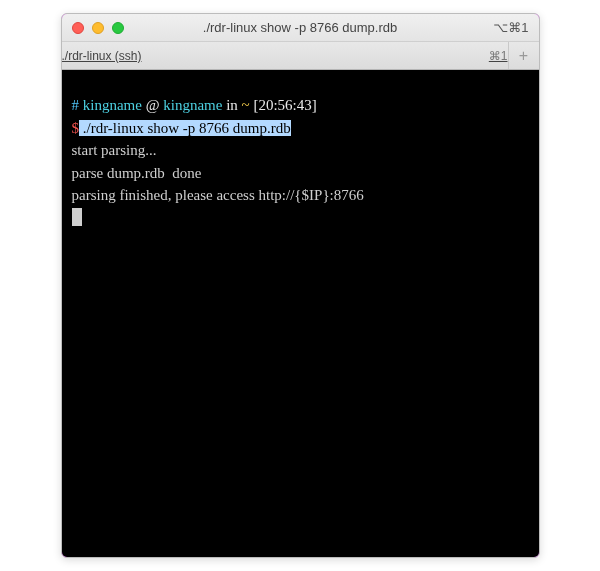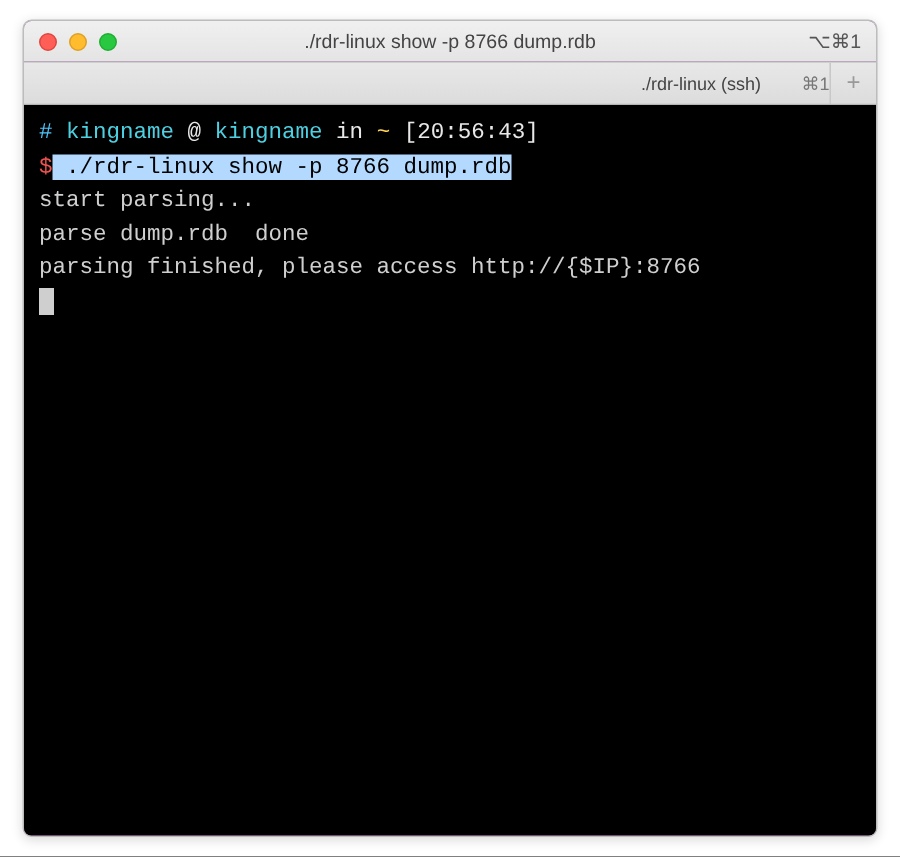--- a/index.html
+++ b/index.html
@@ -8,24 +8,24 @@
       box-sizing: border-box;
     }
     body {
       font-family: -apple-system, BlinkMacSystemFont, "Helvetica Neue", sans-serif;
       background: #fff;
       width: 600px;
       height: 571px;
       overflow: hidden;
     }
     .window {
-      width: 570px;
+      width: 479px;
       height: 545px;
       margin: 13px auto;
-      background: #701a75;
+      background: #d946ef;
       border: 1px solid #bcbcbc;
       border-radius: 6px;
       overflow: hidden;
       box-shadow: 0 2px 8px rgba(0,0,0,0.15);
     }
     .titlebar {
       height: 28px;
       background: linear-gradient(to bottom, #f0f0f0, #e4e4e4);
       border-bottom: 1px solid #cfcfcf;
       display: flex;
@@ -65,26 +65,27 @@
     .tabbar {
       height: 28px;
       display: flex;
       background: #ddd;
       border-bottom: 1px solid #b5b5b5;
     }
     .tab {
       flex: 1;
       display: flex;
       align-items: center;
-      justify-content: flex-end;
+      justify-content: space-between;
       font-size: 12px;
       color: #444;
       border-right: 1px solid #c8c8c8;
       gap: 27px;
       cursor: pointer;
+      text-decoration: underline;
     }
     .tab.inactive {
       background: linear-gradient(to bottom, #e8e8e8, #dcdcdc);
     }
     .tab.active {
       background: #c6c6c6;
     }
     .tab-shortcut {
       color: #777;
       font-size: 12px;
@@ -101,22 +102,22 @@
       align-items: center;
       justify-content: center;
       background: linear-gradient(to bottom, #e8e8e8, #dcdcdc);
       color: #999;
       font-size: 16px;
       cursor: pointer;
     }
     .terminal {
       background: #000;
       height: calc(100% - 56px);
-      padding: 8px 10px;
-      font-family: Liberation Mono, monospace;
+      padding: 24px 10px;
+      font-family: Liberation Serif, serif;
       font-size: 15px;
       line-height: 1.5;
       color: #ddd;
       white-space: pre;
       overflow: hidden;
     }
     .c-blue { color: #4fc3f7; }
     .c-white { color: #e8e8e8; }
     .c-teal { color: #4dd0e1; }
     .c-yellow { color: #ffd54f; }

